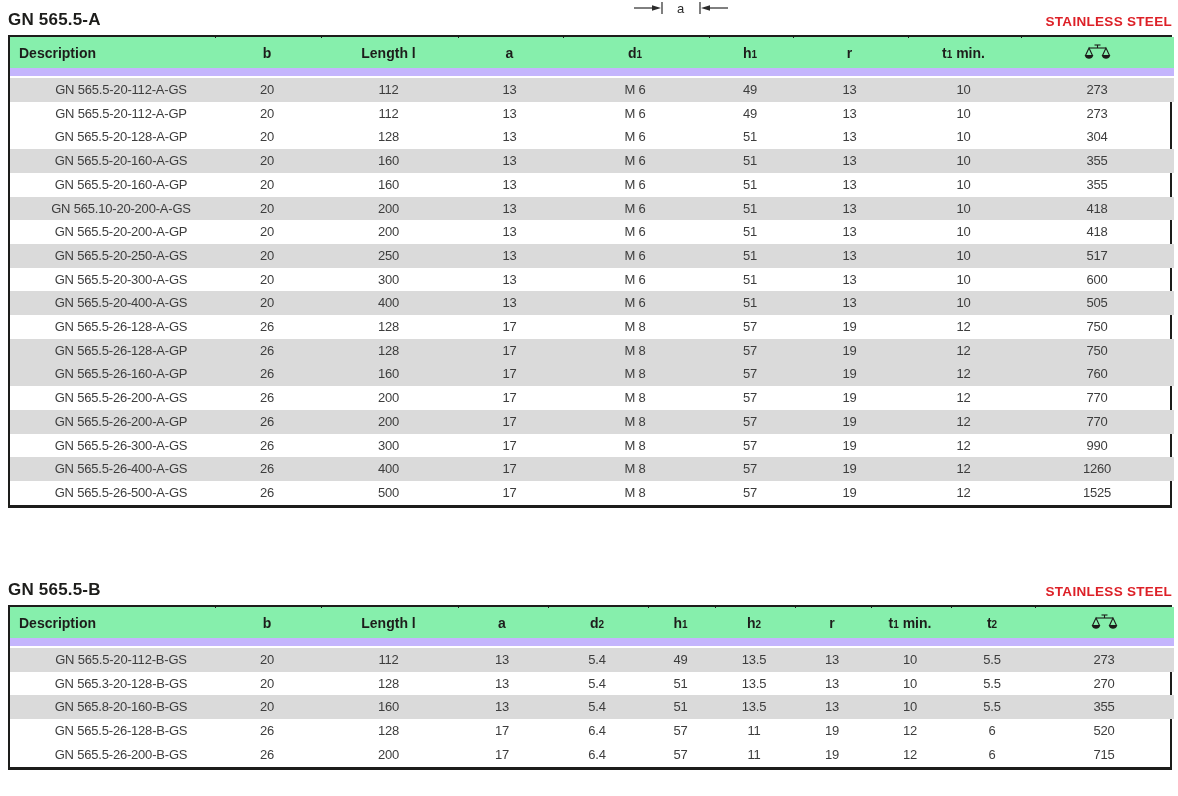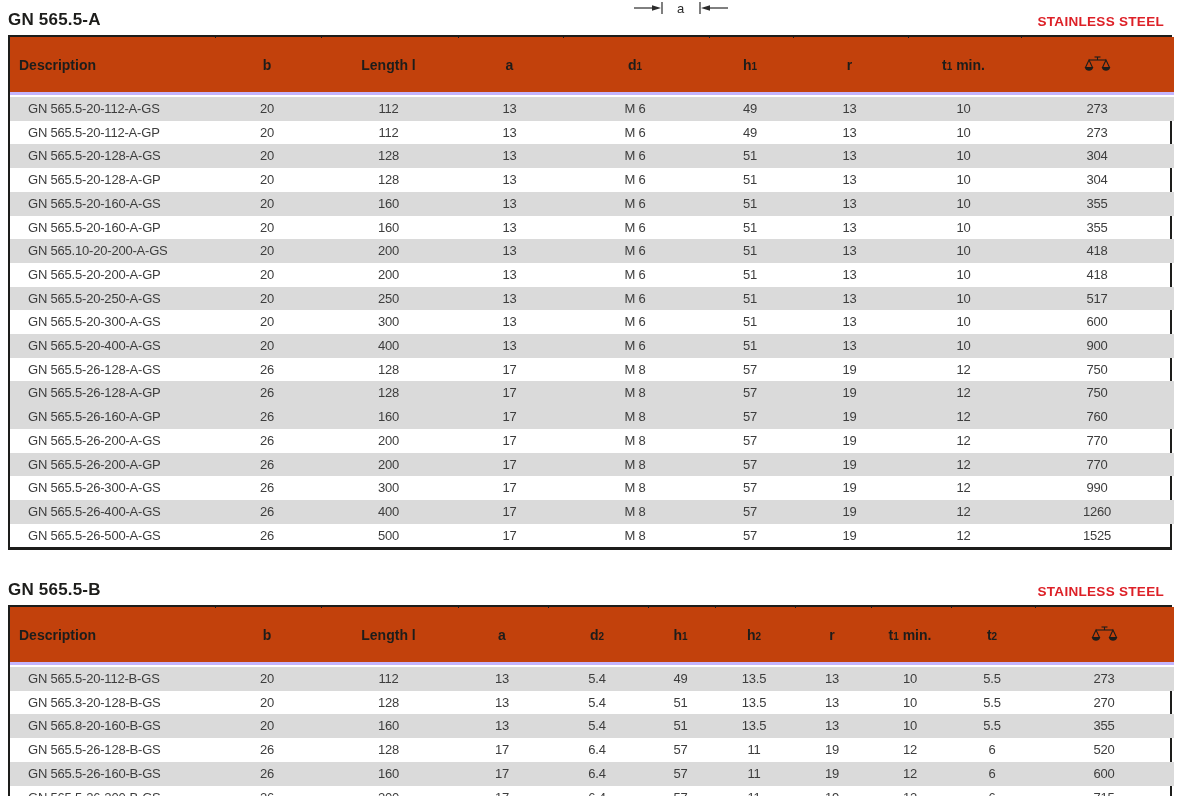--- a/index.html
+++ b/index.html
@@ -12,21 +12,21 @@
   .block { position:absolute; left:8px; width:1164px; }
   #block-a { top:0; }
   #block-b { top:576px; }
   .block-head { position:relative; height:35px; }
   #block-b .block-head { height:29px; }
   .block-title {
     position:absolute; left:0; bottom:5px;
     font-size:17px; font-weight:bold; letter-spacing:0.2px;
   }
   .badge {
-    position:absolute; right:8px; bottom:6px;
+    position:absolute; right:0; bottom:6px;
     font-size:13.5px; font-weight:bold; letter-spacing:0.3px;
     color:#dd2027;
   }
   .dim-callout {
     position:absolute; left:624px; top:0; width:100px; height:17px;
   }
   .dim-callout svg { display:block; }
   .dim-callout text {
     font-family:"Liberation Sans", sans-serif; font-size:13px; fill:#2b2b2b;
   }
@@ -38,35 +38,35 @@
   }
   table {
     width:100%;
     border-collapse:separate; border-spacing:0;
     table-layout:fixed;
   }
   thead th {
     height:31px;
     font-size:14px; font-weight:bold;
     text-align:center; vertical-align:middle;
-    border-bottom:3px solid #c4b5fd;
-    padding:12px;
+    border-bottom:8px solid #c4b5fd;
+    padding:0;
     color:#1d1d1b;
-    background:#c2410c;
+    background:#86efac;
   }
   thead th.desc { text-align:left; padding-left:9px; }
   thead th .hsub { font-size:10px; font-weight:bold; }
   tbody td {
     height:23.7px; line-height:23.7px;
     font-size:13px; color:#3d3d3d;
     text-align:center; vertical-align:middle;
     padding:0; white-space:nowrap;
     letter-spacing:-0.2px;
   }
-  tbody td.desc { text-align:left; padding-left:18px; }
+  tbody td.desc { text-align:center; padding-left:18px; }
   tbody tr.alt td { background:#dadada; }
   tbody tr:first-child td { border-top:2px solid #ffffff; }
   .tick {
     position:absolute; width:1px; height:3px; background:#1d1d1b;
   }
   .tick.top { top:-2px; }
   .tick.bot { bottom:-3px; }
   .weight-icon svg { display:inline-block; vertical-align:middle; }
 </style>
 </head>
@@ -144,42 +144,31 @@
             <td class="desc">GN 565.5-20-112-A-GP</td>
             <td>20</td>
             <td>112</td>
             <td>13</td>
             <td>M 6</td>
             <td>49</td>
             <td>13</td>
             <td>10</td>
             <td>273</td>
           </tr>
-          <tr class="alt">
-            <td class="desc">GN 565.5-20-128-A-GS</td>
+          <tr>
+            <td class="desc">GN 565.5-20-128-A-GP</td>
             <td>20</td>
             <td>128</td>
             <td>13</td>
             <td>M 6</td>
             <td>51</td>
             <td>13</td>
             <td>10</td>
             <td>304</td>
           </tr>
-          <tr>
-            <td class="desc">GN 565.5-20-128-A-GP</td>
-            <td>20</td>
-            <td>128</td>
-            <td>13</td>
-            <td>M 6</td>
-            <td>51</td>
-            <td>13</td>
-            <td>10</td>
-            <td>304</td>
-          </tr>
           <tr class="alt">
             <td class="desc">GN 565.5-20-160-A-GS</td>
             <td>20</td>
             <td>160</td>
             <td>13</td>
             <td>M 6</td>
             <td>51</td>
             <td>13</td>
             <td>10</td>
             <td>355</td>
@@ -241,21 +230,21 @@
           </tr>
           <tr class="alt">
             <td class="desc">GN 565.5-20-400-A-GS</td>
             <td>20</td>
             <td>400</td>
             <td>13</td>
             <td>M 6</td>
             <td>51</td>
             <td>13</td>
             <td>10</td>
-            <td>900</td>
+            <td>505</td>
           </tr>
           <tr>
             <td class="desc">GN 565.5-26-128-A-GS</td>
             <td>26</td>
             <td>128</td>
             <td>17</td>
             <td>M 8</td>
             <td>57</td>
             <td>19</td>
             <td>12</td>
@@ -452,33 +441,20 @@
             <td>128</td>
             <td>17</td>
             <td>6.4</td>
             <td>57</td>
             <td>11</td>
             <td>19</td>
             <td>12</td>
             <td>6</td>
             <td>520</td>
           </tr>
-          <tr class="alt">
-            <td class="desc">GN 565.5-26-160-B-GS</td>
-            <td>26</td>
-            <td>160</td>
-            <td>17</td>
-            <td>6.4</td>
-            <td>57</td>
-            <td>11</td>
-            <td>19</td>
-            <td>12</td>
-            <td>6</td>
-            <td>600</td>
-          </tr>
           <tr>
             <td class="desc">GN 565.5-26-200-B-GS</td>
             <td>26</td>
             <td>200</td>
             <td>17</td>
             <td>6.4</td>
             <td>57</td>
             <td>11</td>
             <td>19</td>
             <td>12</td>

